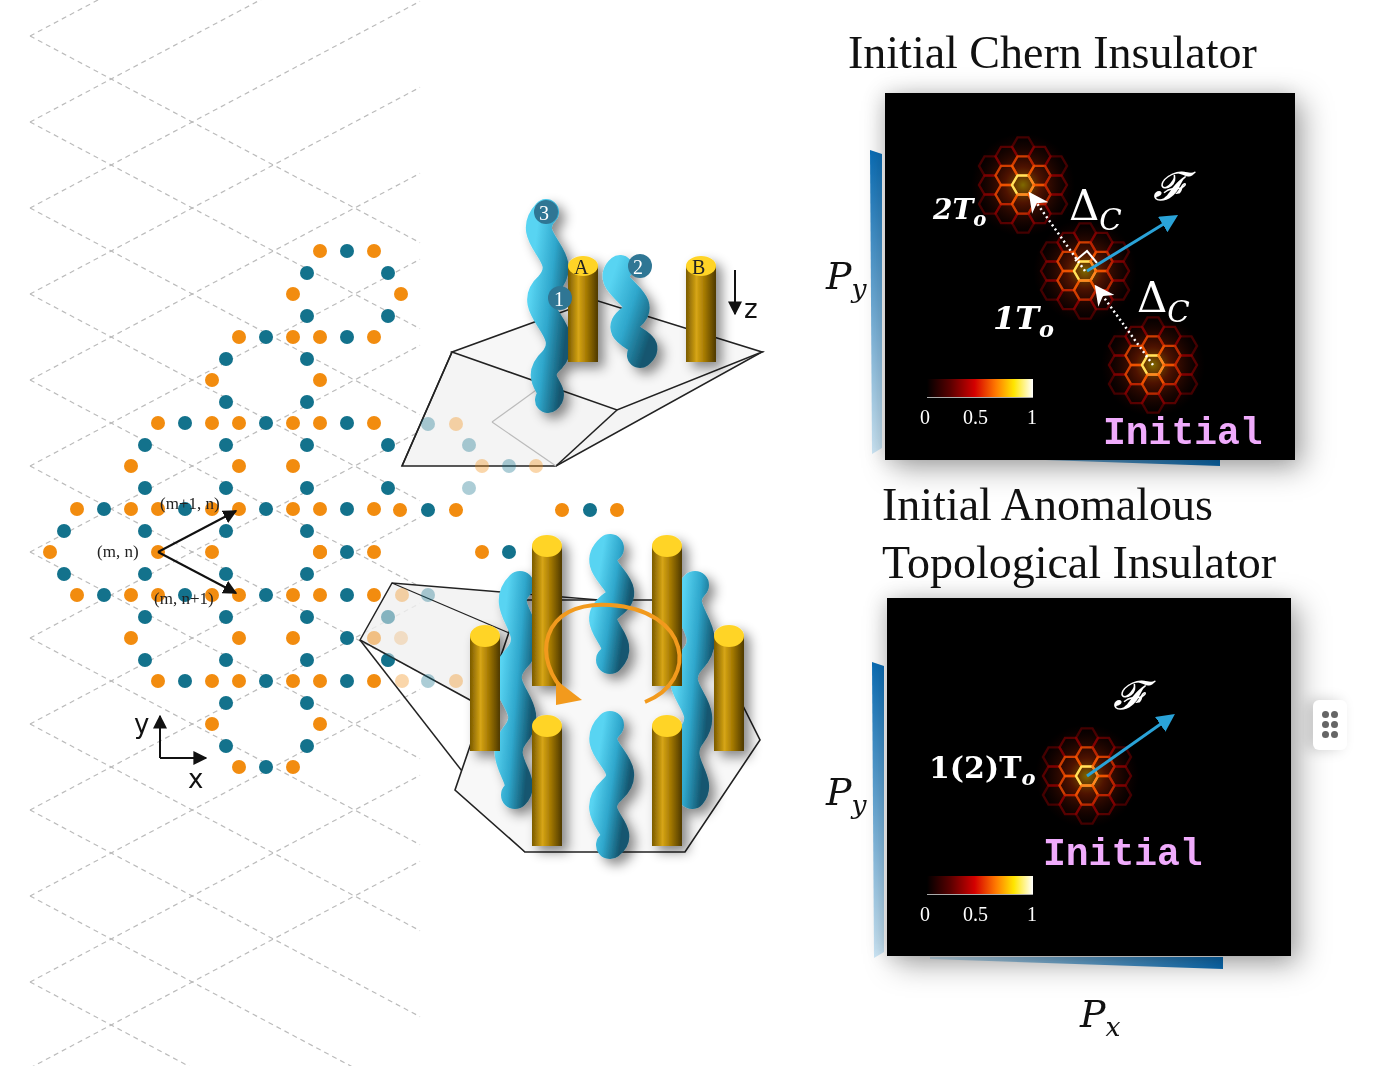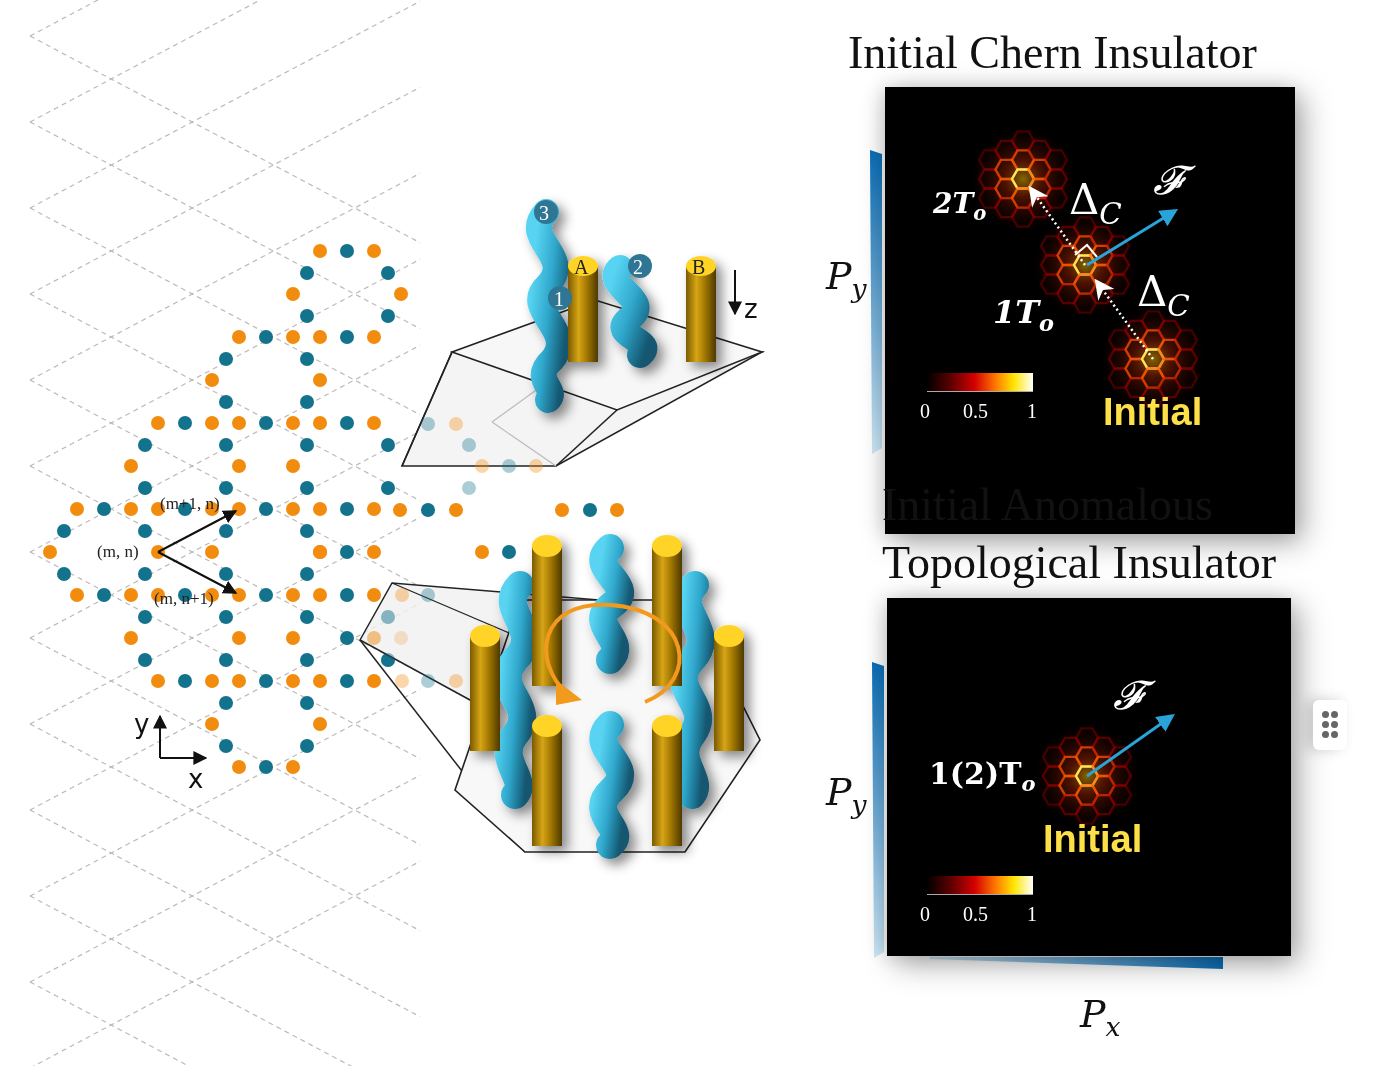--- a/index.html
+++ b/index.html
@@ -1,21 +1,21 @@
 <!DOCTYPE html>
 <html><head>
 <meta charset="utf-8">
 <style>
   html, body { margin:0; padding:0; background:#ffffff; }
   body { width:1398px; height:1066px; position:relative; overflow:hidden; font-family:"Liberation Serif", serif; }
   .abs { position:absolute; }
   .title { position:absolute; font-family:"Liberation Serif", serif; color:#111; font-size:46px; line-height:1; white-space:nowrap; }
   .panel { position:absolute; background:#000; box-shadow: 8px 8px 28px rgba(0,0,0,0.35), -4px 0 18px rgba(0,0,0,0.12); }
   .math { font-family:"DejaVu Serif", serif; font-style:italic; color:#fff; position:absolute; white-space:nowrap; }
-  .lbl-white { position:absolute; color:#fde047; font-family:Liberation Sans, sans-serif; white-space:nowrap; }
+  .lbl-white { position:absolute; color:#f0abfc; font-family:Liberation Mono, monospace; white-space:nowrap;margin-top:15px; }
   .cb { position:absolute; height:18px; background:linear-gradient(to right,#000 0%,#5a0000 22%,#d40000 45%,#ff7a00 65%,#ffe600 82%,#ffffff 100%); border-bottom:1px solid #aaa; }
   .cb-tick { position:absolute; color:#fff; font-size:20px; font-family:"Liberation Serif", serif; }
   .axis-y { position:absolute; font-family:"DejaVu Serif", serif; font-style:italic; font-size:38px; color:#111; }
   .sub { font-size:0.7em; vertical-align:-0.35em; }
   .dots-handle { position:absolute; left:1313px; top:700px; width:34px; height:50px; background:#fff; border-radius:6px; box-shadow:-6px 0 14px rgba(0,0,0,0.18); }
   .dots-handle i { position:absolute; width:7px; height:7px; border-radius:50%; background:#666; }
   svg text { font-family:"Liberation Serif", serif; }
 </style>
 </head>
 <body>
@@ -298,21 +298,21 @@
   <defs>
       <linearGradient id="wx" x1="0" y1="0" x2="1" y2="0">
         <stop offset="0" stop-color="#cfe9f8"></stop>
         <stop offset="1" stop-color="#0b6fb8"></stop>
       </linearGradient>
     </defs>
   <polygon points="2,2 295,2 295,14 2,4" fill="url(#wx)"></polygon>
 </svg>
 <div class="axis-y" style="left:826px;top:254px"><span>P</span><span class="sub">y</span></div>
 
-<div class="panel" style="left:885px;top:87px;width:410px;height:447px">
+<div class="panel" style="left:885px;top:93px;width:410px;height:367px">
   <svg width="410" height="367" style="position:absolute;left:0;top:0">
     <defs>
       <radialGradient id="glow">
           <stop offset="0" stop-color="#ffd400" stop-opacity="0.9"></stop>
           <stop offset="0.35" stop-color="#ff3b00" stop-opacity="0.55"></stop>
           <stop offset="1" stop-color="#600" stop-opacity="0"></stop>
         </radialGradient>
       <marker id="wh" viewBox="0 0 10 10" refX="8" refY="5" markerWidth="8" markerHeight="8" orient="auto">
           <path d="M0,0 L10,5 L0,10 L3,5 z" fill="#fff"></path>
         </marker>
@@ -434,21 +434,21 @@
         <polygon points="227.5,149.4 222.0,158.9 211.0,158.9 205.5,149.4 211.0,139.9 222.0,139.9" fill="none" stroke="#b40000" stroke-width="2.4" opacity="0.45"></polygon>
         <polygon points="227.5,168.5 222.0,178.0 211.0,178.0 205.5,168.5 211.0,158.9 222.0,158.9" fill="none" stroke="#ff5a00" stroke-width="2.4" opacity="0.68"></polygon>
         <polygon points="227.5,187.5 222.0,197.1 211.0,197.1 205.5,187.5 211.0,178.0 222.0,178.0" fill="none" stroke="#ff5a00" stroke-width="2.4" opacity="0.68"></polygon>
         <polygon points="227.5,206.6 222.0,216.1 211.0,216.1 205.5,206.6 211.0,197.1 222.0,197.1" fill="none" stroke="#b40000" stroke-width="2.4" opacity="0.45"></polygon>
         <polygon points="244.0,158.9 238.5,168.5 227.5,168.5 222.0,158.9 227.5,149.4 238.5,149.4" fill="none" stroke="#b40000" stroke-width="2.4" opacity="0.36"></polygon>
         <polygon points="244.0,178.0 238.5,187.5 227.5,187.5 222.0,178.0 227.5,168.5 238.5,168.5" fill="none" stroke="#b40000" stroke-width="2.4" opacity="0.45"></polygon>
         <polygon points="244.0,197.1 238.5,206.6 227.5,206.6 222.0,197.1 227.5,187.5 238.5,187.5" fill="none" stroke="#b40000" stroke-width="2.4" opacity="0.36"></polygon>
       </g>
     <line x1="200" y1="178" x2="285" y2="118" stroke="#2aa3d8" stroke-width="3" marker-end="url(#bh)"></line>
   </svg>
-  <div class="math" style="left:42px;top:158px;font-size:30px;font-weight:bold"><span style="font-style:normal">1(2)T</span><span class="sub">o</span></div>
+  <div class="math" style="left:42px;top:152px;font-size:30px;font-weight:bold"><span style="font-style:normal">1(2)T</span><span class="sub">o</span></div>
   <div class="math" style="left:226px;top:74px;font-size:40px">𝓕</div>
   <div class="lbl-white" style="left:156px;top:220px;font-size:38px;font-weight:bold">Initial</div>
   <div class="cb" style="left:40px;top:278px;width:106px"></div>
   <div class="cb-tick" style="left:33px;top:305px">0</div>
   <div class="cb-tick" style="left:76px;top:305px">0.5</div>
   <div class="cb-tick" style="left:140px;top:305px">1</div>
 </div>
 
 <div class="dots-handle">
   <i style="left:9px;top:11px"></i>

